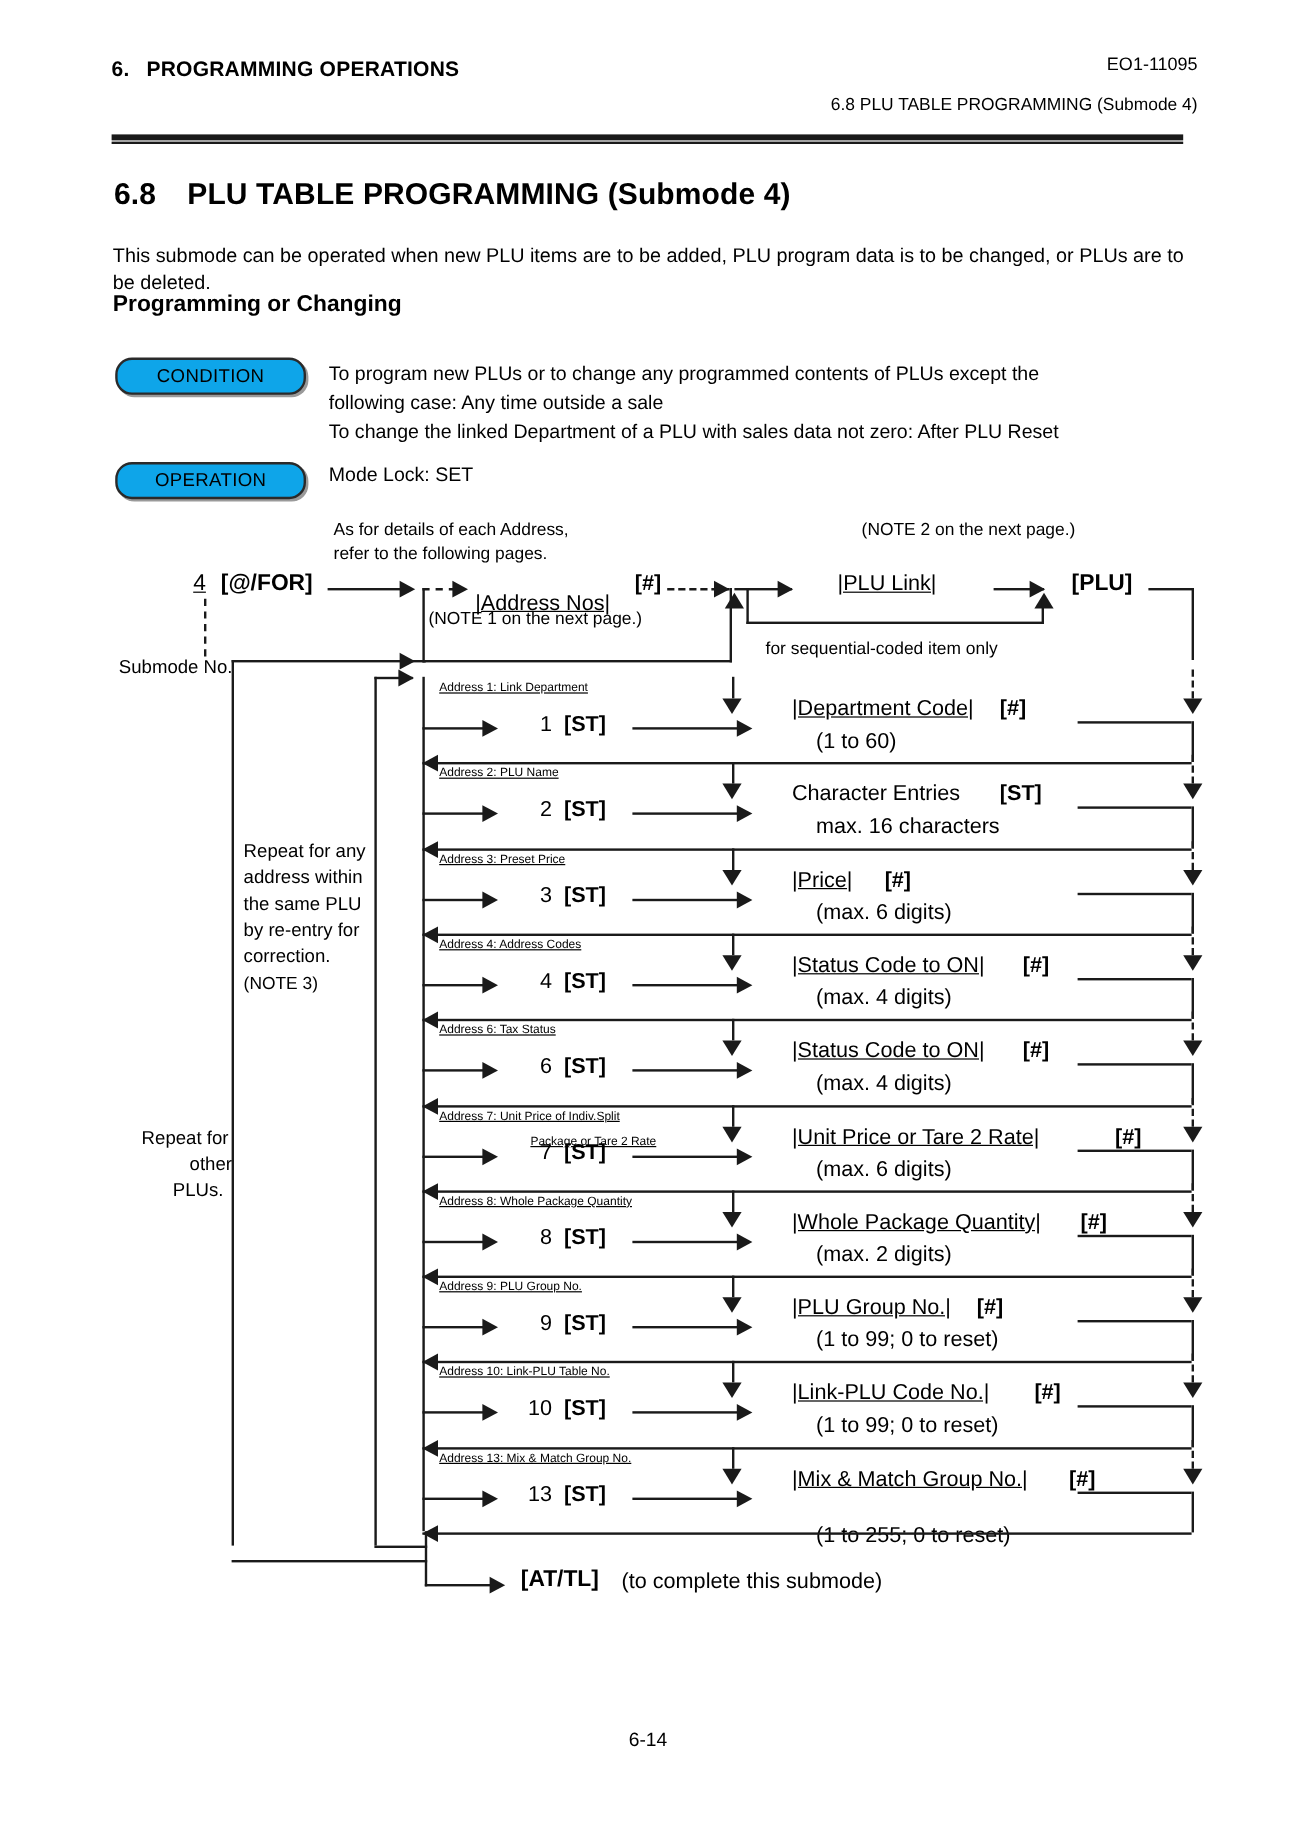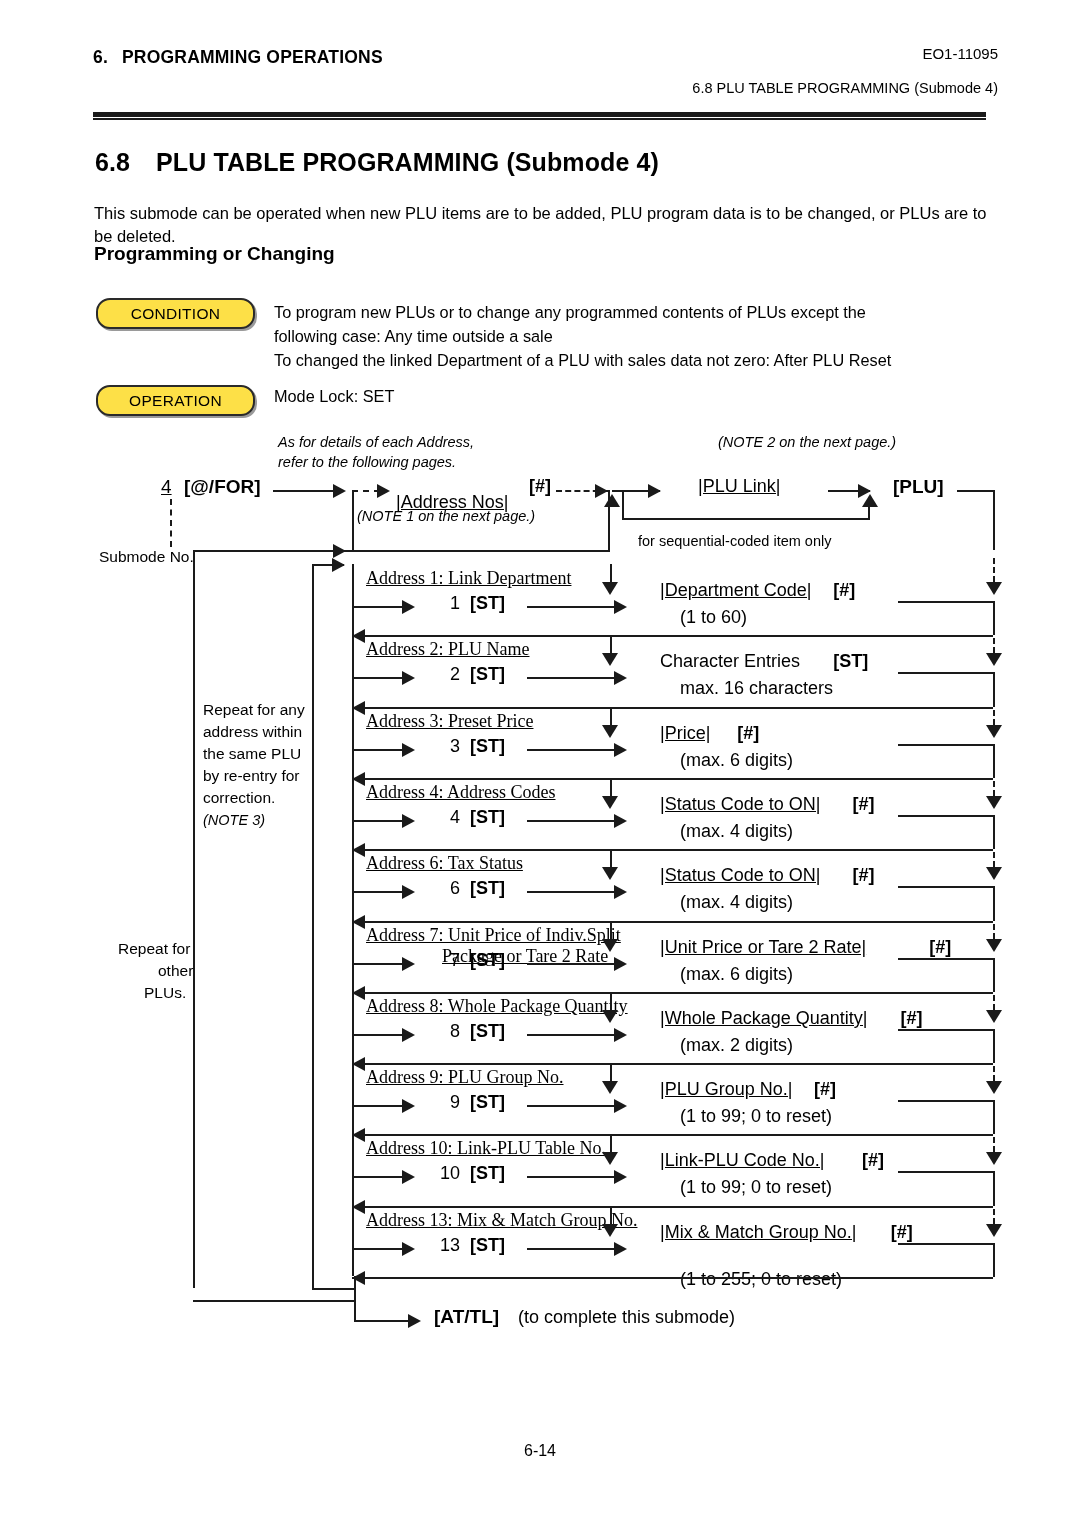--- a/index.html
+++ b/index.html
@@ -75,21 +75,21 @@
     font-size: 19px;
     font-weight: bold;
   }
 
   
   .pill {
     position: absolute;
     width: 155px; height: 27px;
     border: 2px solid #2a2a2a;
     border-radius: 14px;
-    background: #fde047;
+    background: #0ea5e9;
     box-shadow: 2px 2px 0 #9a9a9a;
     font-size: 15.5px;
     text-align: center;
     line-height: 27px;
     letter-spacing: 0.3px;
   }
   #pill-condition { left: 96px; top: 298px; }
   #pill-operation { left: 96px; top: 385px; }
 
   .cond-text {
@@ -121,25 +121,25 @@
 
   
   .ar { position: absolute; width: 0; height: 0; }
   .ar-r { border-top: 7px solid transparent; border-bottom: 7px solid transparent; border-left: 13px solid #1a1a1a; }
   .ar-l { border-top: 7px solid transparent; border-bottom: 7px solid transparent; border-right: 13px solid #1a1a1a; }
   .ar-d { border-left: 8px solid transparent; border-right: 8px solid transparent; border-top: 13px solid #1a1a1a; }
   .ar-u { border-left: 8px solid transparent; border-right: 8px solid transparent; border-bottom: 13px solid #1a1a1a; }
 
   .lbl { position: absolute; white-space: nowrap; }
   .b { font-weight: bold; }
-  .it { font-style: italic; }
+  .it { }
   .u { text-decoration: underline; }
 
   .fsz-key { font-size: 19px; }
-  .fsz-addr { font-size: 18px; font-family: Liberation Serif, serif; }
+  .fsz-addr { font-size: 10px; }
   .fsz-val { font-size: 18px; }
   .fsz-note { font-size: 14.5px; }
   .fsz-side { font-size: 15.5px; }
 
   .pagenum {
     position: absolute;
     left: 0; top: 1442px;
     width: 1080px;
     text-align: center;
     font-size: 16px;
@@ -161,21 +161,21 @@
   <div class="sect-title">
     <span class="tnum">6.8</span><span>PLU TABLE PROGRAMMING  (Submode 4)</span>
   </div>
   <div class="intro">This submode can be operated when new PLU items are to be added, PLU program data is to be changed, or PLUs are to be deleted.</div>
   <div class="sub-title">Programming or Changing</div>
 
   <div class="pill" id="pill-condition">CONDITION</div>
   <div class="cond-text">
     <div>To program new PLUs or to change any programmed contents of PLUs except the</div>
     <div>following case:  Any time outside a sale</div>
-    <div>To changed the linked Department of a PLU with sales data not zero:  After PLU Reset</div>
+    <div>To change the linked Department of a PLU with sales data not zero:  After PLU Reset</div>
   </div>
 
   <div class="pill" id="pill-operation">OPERATION</div>
   <div class="oper-text">Mode Lock:  SET</div>
 
   <div class="lbl it fsz-note" style="left:278px; top:434px;">As for details of each Address,</div>
   <div class="lbl it fsz-note" style="left:278px; top:454px;">refer to the following pages.</div>
   <div class="lbl it fsz-note" style="left:718px; top:434px;">(NOTE 2 on the next page.)</div>
 
   <div class="lbl fsz-key" style="left:161px; top:476px;"><span class="u">4</span></div>

